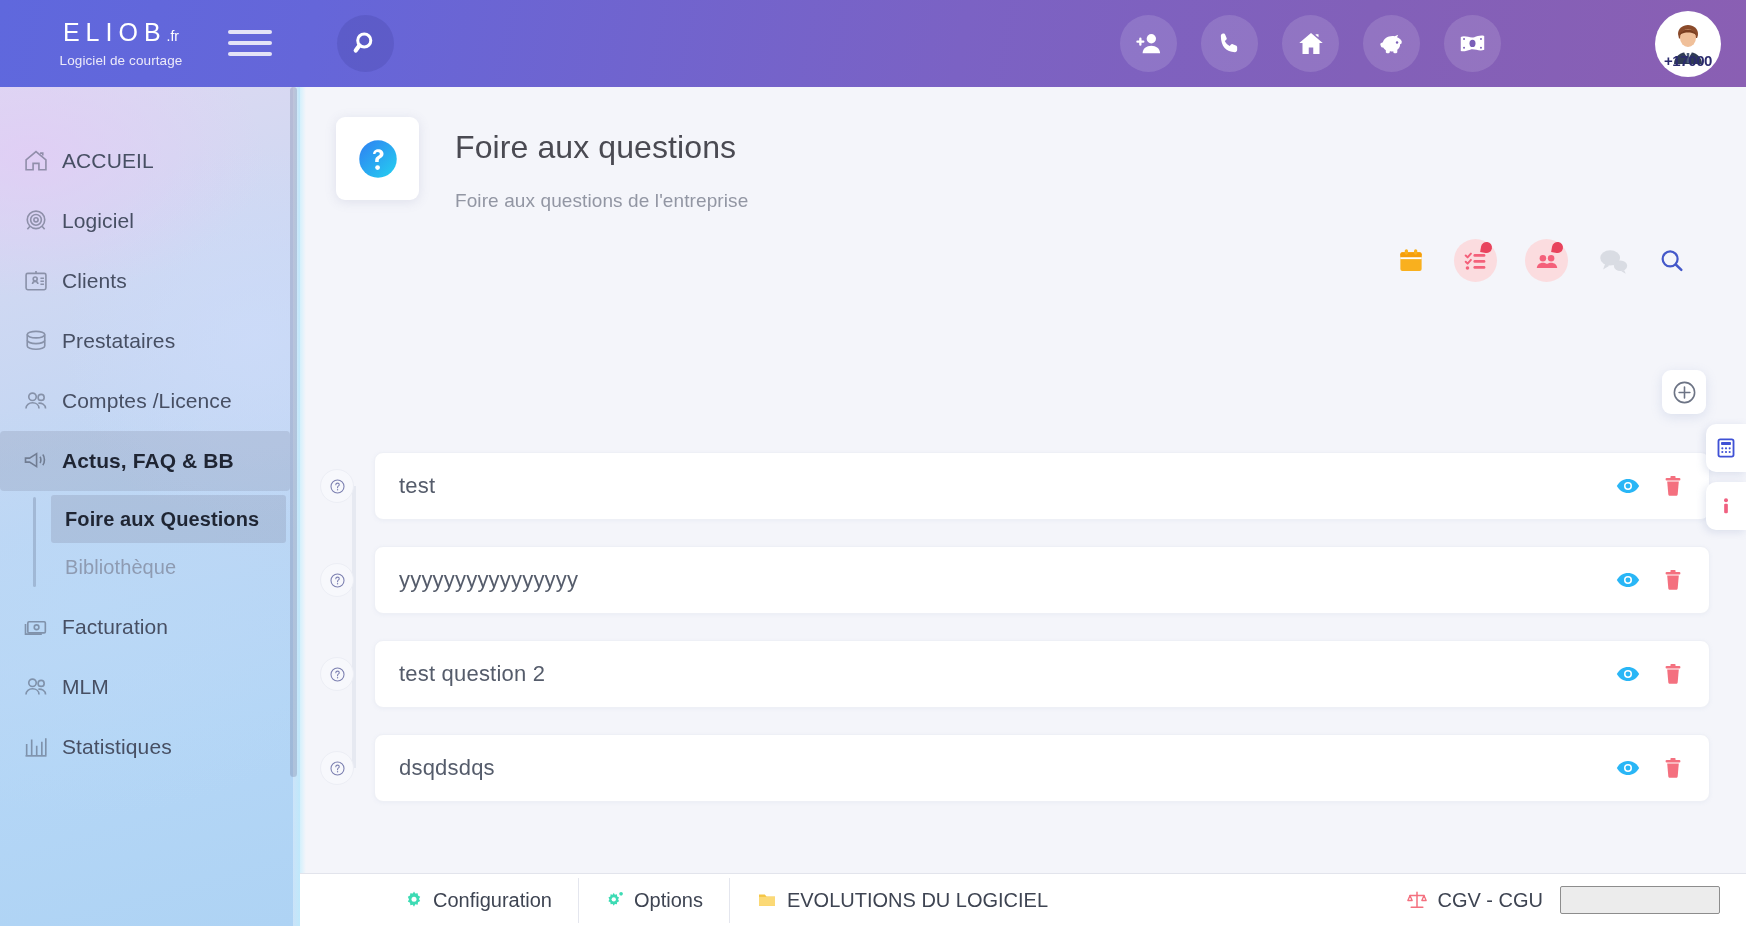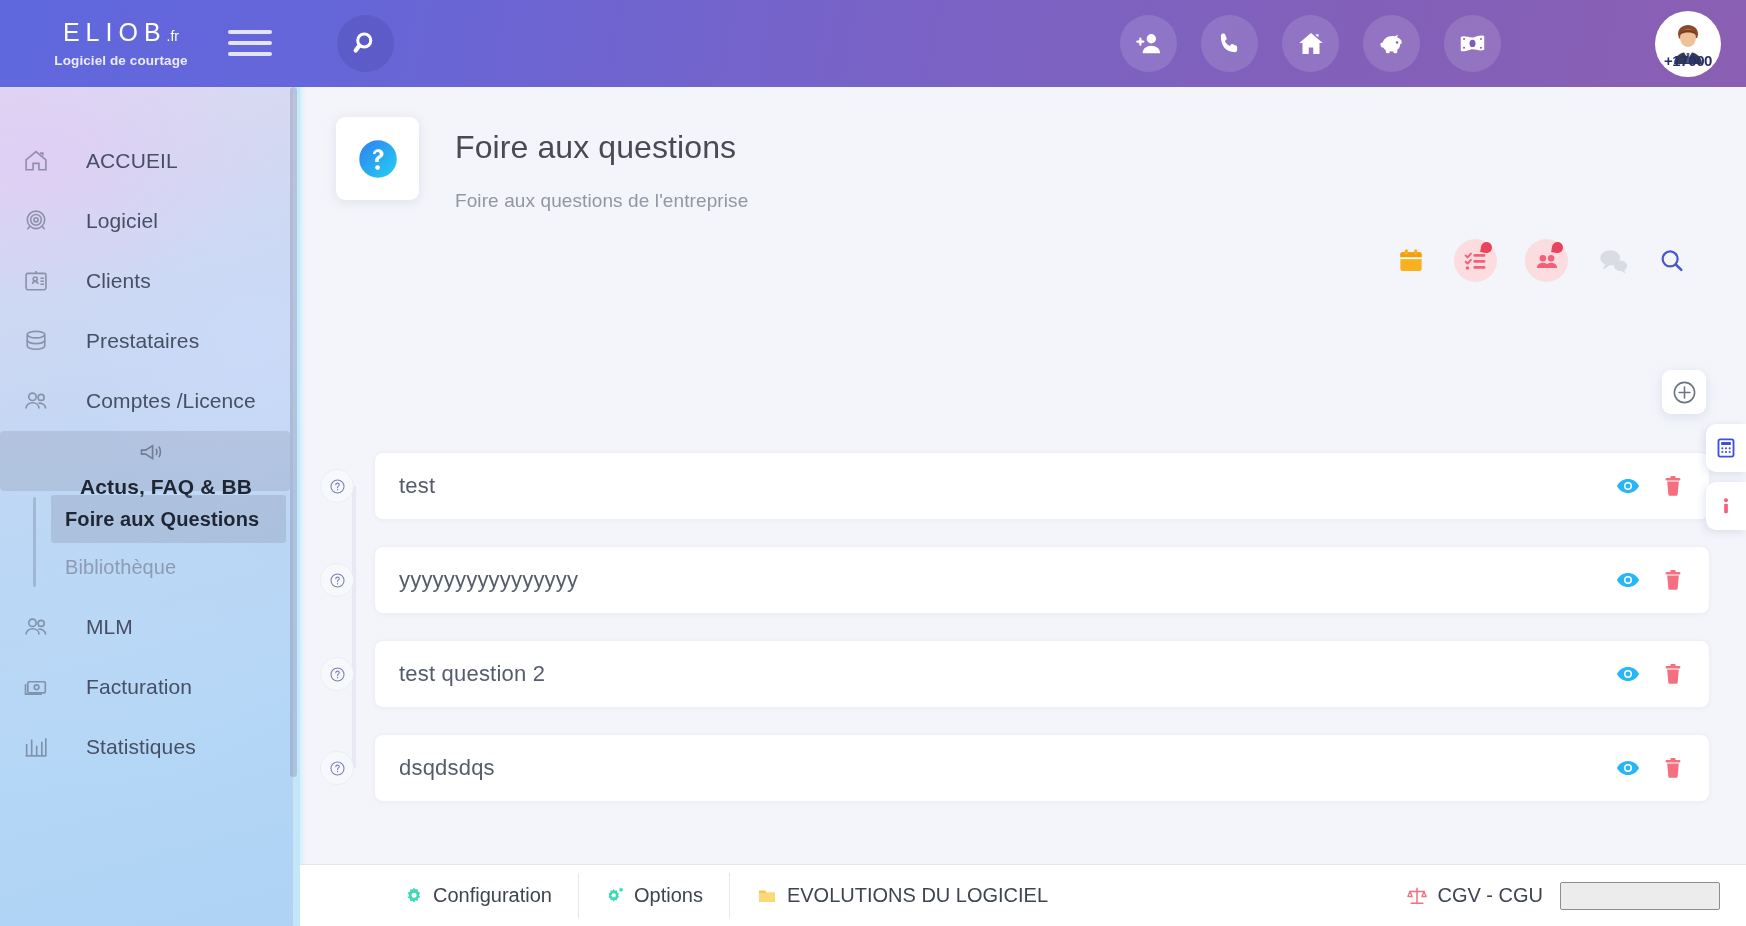--- a/index.html
+++ b/index.html
@@ -46,21 +46,20 @@
     font-weight: 400;
     line-height: 1;
     white-space: nowrap;
   }
   .brand-name .tld { font-size: 14px; letter-spacing: 0px; }
   .brand-sub {
     color: #eceaf9;
     font-size: 13.5px;
     margin-top: 8px;
     letter-spacing: 0.1px;
-    font-weight: bold;
   }
 
   .hamburger {
     position: absolute;
     left: 228px; top: 22px;
     width: 44px; height: 42px;
     display: flex;
     flex-direction: column;
     justify-content: center;
     gap: 7px;
@@ -166,31 +165,30 @@
   }
   .nav-item .ico {
     width: 44px;
     display: flex;
     align-items: center;
     justify-content: center;
     flex: 0 0 44px;
     opacity: 0.55;
   }
   .nav-item .lbl {
-    margin-left: 28px;
+    margin-left: 4px;
     font-size: 21px;
     color: #474f63;
     letter-spacing: 0.1px;
     white-space: nowrap;
   }
   .nav-item.active {
     background: rgba(140,150,175,0.3);
     border-radius: 4px;
     margin-right: 10px;
-    flex-direction: column;
   }
   .nav-item.active .lbl { color: #1f2533; font-weight: 700; }
 
   .subnav {
     position: relative;
     margin-left: 33px;
     padding-left: 18px;
     padding-top: 4px;
     padding-bottom: 6px;
   }
@@ -387,21 +385,21 @@
     justify-content: center;
     margin-bottom: 10px;
     cursor: pointer;
   }
 
   
   .bottombar {
     position: absolute;
     left: 300px; bottom: 0;
     width: 1446px;
-    height: 62px;
+    height: 53px;
     background: #ffffff;
     border-top: 1px solid #e2e4ec;
     display: flex;
     align-items: center;
     z-index: 38;
   }
   .bb-item {
     height: 45px;
     display: flex;
     align-items: center;
@@ -584,38 +582,38 @@
           <span>Foire aux Questions</span>
         </div>
         <div class="sub-item">
           <span>Bibliothèque</span>
         </div>
       </div>
 
       <div class="nav-item">
         <span class="ico">
           <svg width="28" height="28" viewBox="0 0 24 24" fill="none" stroke="#525a6e" stroke-width="1.4">
+            <rect x="5" y="7.5" width="15" height="9.5" rx="1"></rect>
+              <circle cx="12.5" cy="12.2" r="2"></circle>
+            <path d="M3 9.5v8.6h14"></path>
+          </svg>
+        </span>
+        <span class="lbl">Facturation</span>
+      </div>
+
+      <div class="nav-item">
+        <span class="ico">
+          <svg width="28" height="28" viewBox="0 0 24 24" fill="none" stroke="#525a6e" stroke-width="1.4">
             <circle cx="9" cy="8.4" r="3.2"></circle>
               <path d="M3.4 18.5c0-3.2 2.6-5 5.6-5s5.6 1.8 5.6 5"></path>
             <circle cx="16.4" cy="8.9" r="2.6"></circle>
               <path d="M14 13.9c2.6-.4 6.2 1 6.2 4.6"></path>
           </svg>
         </span>
         <span class="lbl">MLM</span>
-      </div>
-
-      <div class="nav-item">
-        <span class="ico">
-          <svg width="28" height="28" viewBox="0 0 24 24" fill="none" stroke="#525a6e" stroke-width="1.4">
-            <rect x="5" y="7.5" width="15" height="9.5" rx="1"></rect>
-              <circle cx="12.5" cy="12.2" r="2"></circle>
-            <path d="M3 9.5v8.6h14"></path>
-          </svg>
-        </span>
-        <span class="lbl">Facturation</span>
       </div>
 
       <div class="nav-item">
         <span class="ico">
           <svg width="28" height="28" viewBox="0 0 24 24" fill="none" stroke="#525a6e" stroke-width="1.4">
             <path d="M4 19V9.5M8.3 19V5.5M12.6 19v-8M17 19V7.5M20.4 19V4.5"></path>
               <path d="M3 19.6h18"></path>
           </svg>
         </span>
         <span class="lbl">Statistiques</span>

